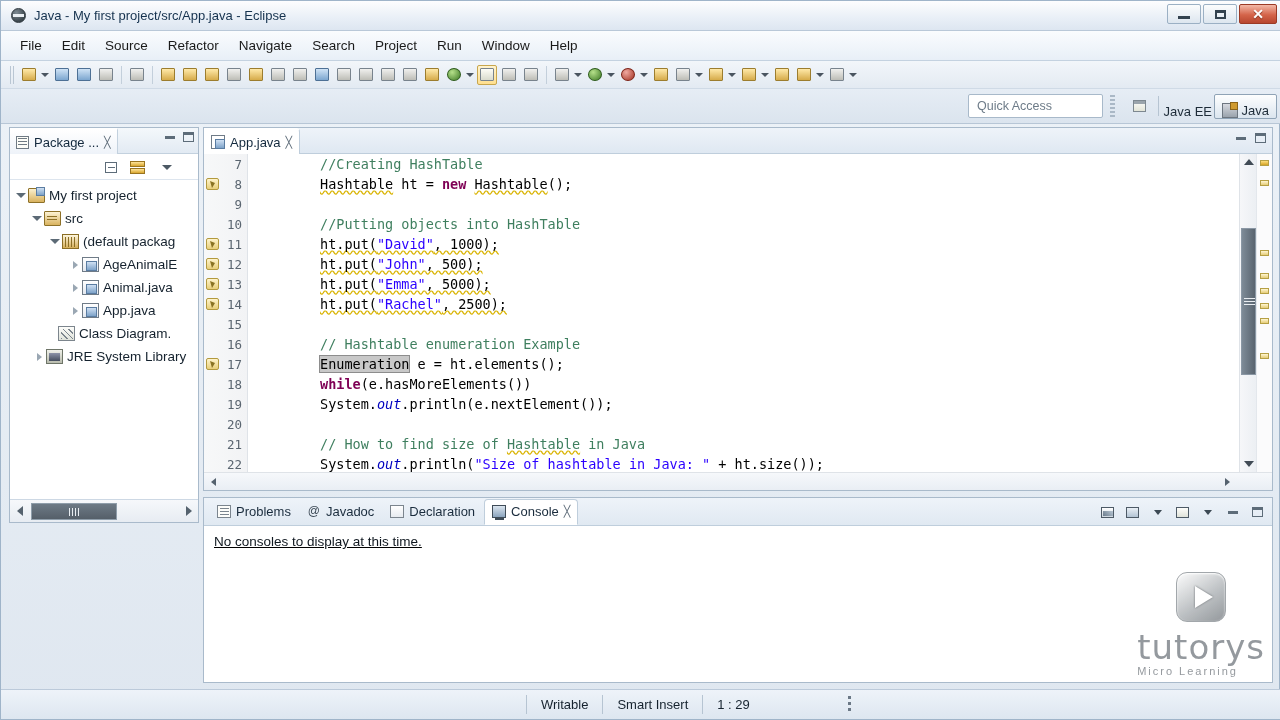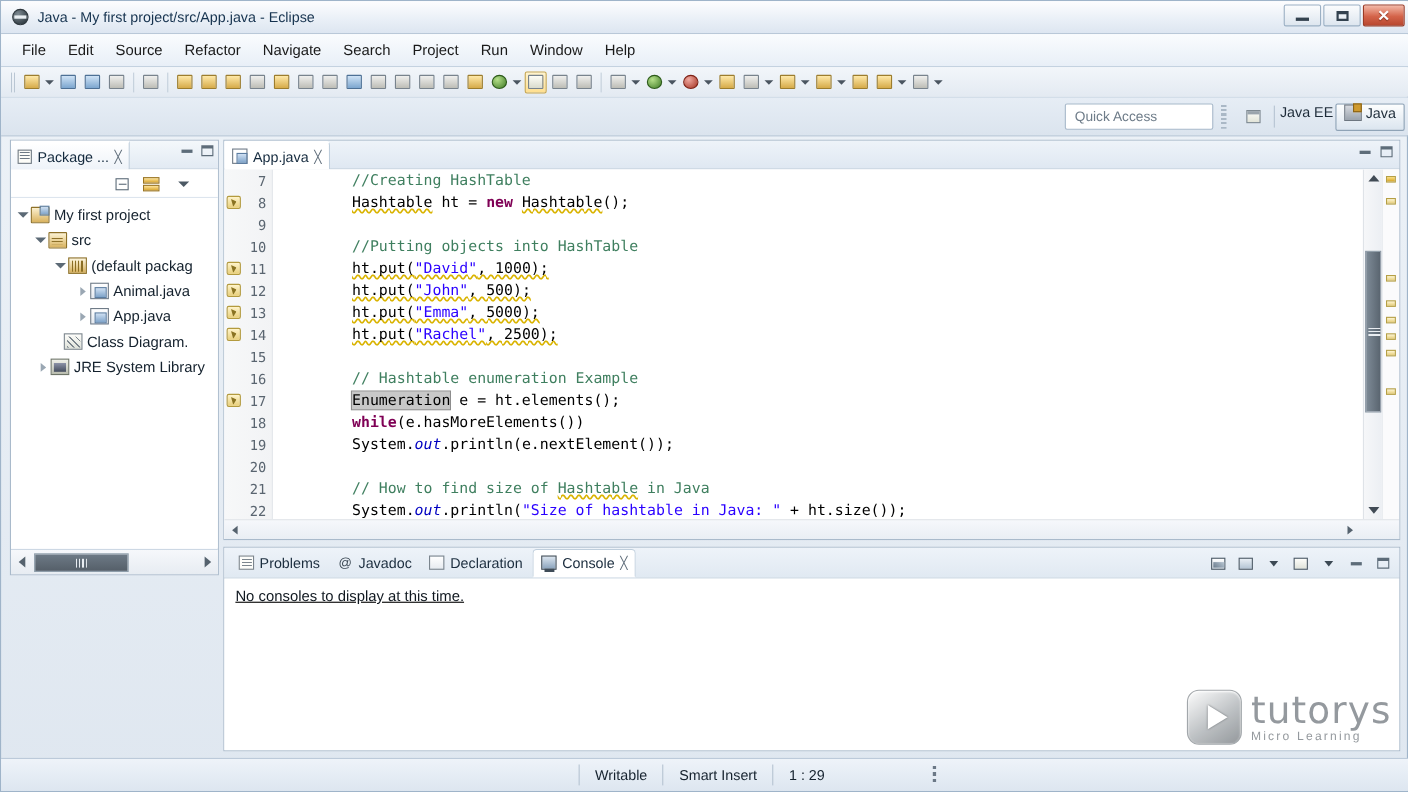--- a/index.html
+++ b/index.html
@@ -101,21 +101,21 @@
     background:repeating-linear-gradient(180deg,#aab8c6 0 2px,transparent 2px 4px);}
   .persp-newico{
     position:absolute;right:132px;top:7px;width:20px;height:20px;
     display:flex;align-items:center;justify-content:center;
   }
   .persp-newico .sq{width:13px;height:12px;border:1px solid #7d8890;
     background:linear-gradient(180deg,#fdfdfa,#e2e4d8);position:relative;}
   .persp-newico .sq::before{content:"";position:absolute;left:0;top:0;width:100%;height:3px;background:#9aa4ac;}
   .persp-sep{position:absolute;right:122px;top:7px;width:1px;height:20px;background:#b6c4d2;}
   .persp-btn{
-    position:absolute;top:5px;height:25px;display:flex;align-items:flex-start;gap:4px;
+    position:absolute;top:5px;height:25px;display:flex;align-items:flex-end;gap:4px;
     padding:0 7px;font-size:13px;color:#1d2b38;border-radius:2px;white-space:nowrap;
   }
   .persp-javaee{right:62px;}
   .persp-java{
     right:4px;border:1px solid #8fa3b6;
     background:linear-gradient(180deg,#fdfefe,#dbe5ef);
   }
   .persp-java .jico{
     width:16px;height:15px;border:1px solid #6d7680;
     background:linear-gradient(180deg,#d7dae0,#9aa3ad);position:relative;
@@ -292,21 +292,21 @@
   .cvb .mon{width:13px;height:11px;border:1px solid #4d5a66;background:linear-gradient(180deg,#e9eff5,#b3c4d4);}
   .cvb .pic{width:13px;height:11px;border:1px solid #4d5a66;background:linear-gradient(180deg,#fff,#cfd8e1);position:relative;}
   .cvb .pic::after{content:"";position:absolute;left:1px;bottom:1px;width:10px;height:5px;
     background:linear-gradient(45deg,#6b7c8c,#b9c7d4);}
   .cvb .fold{width:13px;height:11px;border:1px solid #4d5a66;background:linear-gradient(180deg,#fdfdfa,#e0e3da);}
   .cvb .arw{border-left:4px solid transparent;border-right:4px solid transparent;border-top:5px solid #3c4954;}
   .cs-body{position:absolute;left:0;top:28px;right:0;bottom:0;background:#fff;padding:8px 10px;text-decoration:underline;}
   .cs-msg{font-size:13.5px;color:#101820;}
 
   
-  .watermark{position:absolute;right:14px;bottom:42px;display:flex;align-items:center;gap:8px;opacity:.92;}
+  .watermark{position:absolute;right:14px;bottom:42px;display:flex;align-items:center;gap:8px;opacity:.92;flex-direction:column;}
   .wm-play{
     width:50px;height:50px;border-radius:11px;
     background:linear-gradient(145deg,#fdfdfd,#b9bdc0 55%,#8b9094);
     border:1px solid #9ba0a4;display:flex;align-items:center;justify-content:center;
     box-shadow:inset 0 1px 2px #fff;
   }
   .wm-play::after{content:"";border-top:11px solid transparent;border-bottom:11px solid transparent;
     border-left:18px solid #ffffff;margin-left:5px;
     filter:drop-shadow(0 0 1px #5c6165);}
   .wm-text{display:flex;flex-direction:column;line-height:1;}
@@ -519,20 +519,25 @@
       </div>
       <div class="trow" style="padding-left:20px">
         <span class="tw open"></span>
         <span class="ticon ic-src"></span>
         <span class="tlabel">src</span>
       </div>
       <div class="trow" style="padding-left:38px">
         <span class="tw open"></span>
         <span class="ticon ic-pkg"></span>
         <span class="tlabel">(default packag</span>
+      </div>
+      <div class="trow" style="padding-left:58px">
+        <span class="tw closed"></span>
+        <span class="ticon ic-java"></span>
+        <span class="tlabel">AgeAnimalE</span>
       </div>
       <div class="trow" style="padding-left:58px">
         <span class="tw closed"></span>
         <span class="ticon ic-java"></span>
         <span class="tlabel">Animal.java</span>
       </div>
       <div class="trow" style="padding-left:58px">
         <span class="tw closed"></span>
         <span class="ticon ic-java"></span>
         <span class="tlabel">App.java</span>

